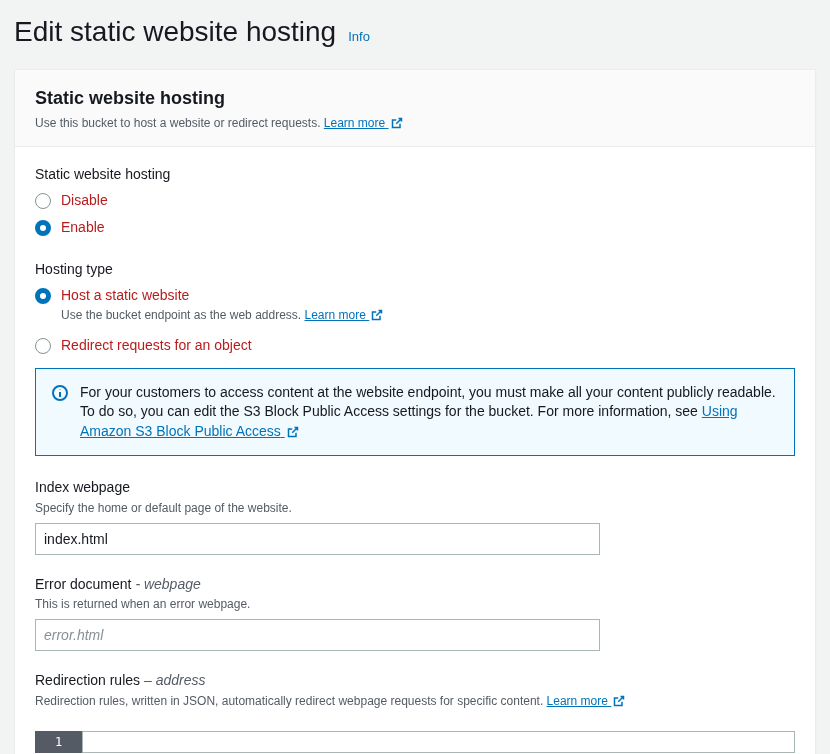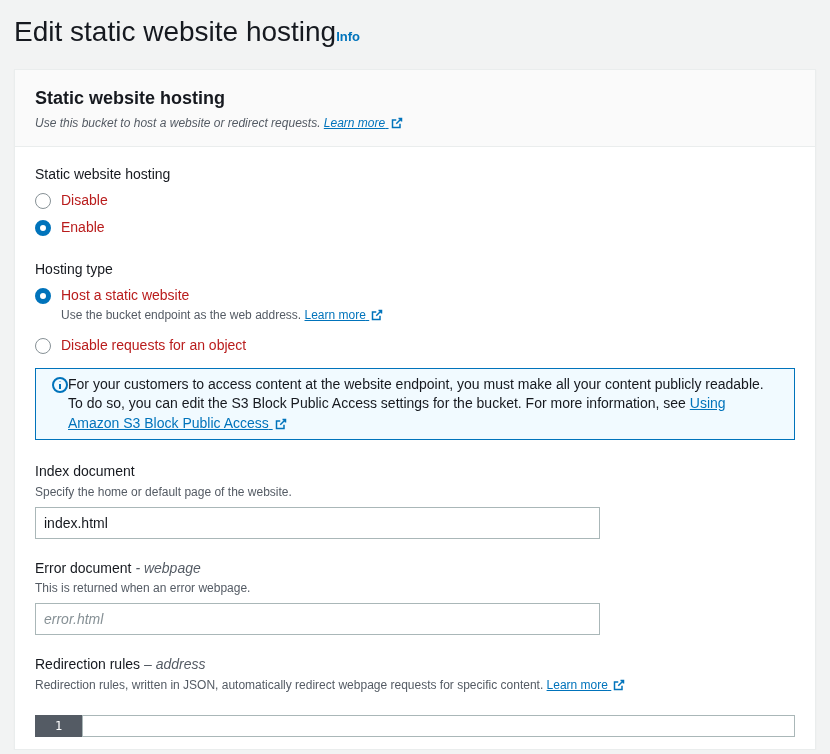--- a/index.html
+++ b/index.html
@@ -12,53 +12,53 @@
     font-size: 14px;
     line-height: 1.4;
   }
   .page {
     width: 830px;
     padding: 12px 14px 0 14px;
   }
   .page-header {
     display: flex;
     align-items: baseline;
+    gap: 12px;
     margin-bottom: 18px;
   }
   .page-title {
     font-size: 28px;
     font-weight: 400;
     margin: 0;
     color: #16191f;
   }
   .info-link {
     font-size: 13px;
     color: #0073bb;
-    font-weight: 700;
+    font-weight: 400;
     cursor: pointer;
   }
   .panel {
     background: #fff;
     border: 1px solid #eaeded;
     box-shadow: 0 1px 1px rgba(0,0,0,.05);
   }
   .panel-header {
     padding: 16px 20px 14px;
     border-bottom: 1px solid #eaeded;
     background: #fafafa;
   }
   .panel-title {
     margin: 0 0 4px 0;
     font-size: 18px;
     font-weight: 700;
   }
   .panel-desc {
     font-size: 12px;
     color: #545b64;
-    font-style: italic;
   }
   .panel-body {
     padding: 18px 20px 6px;
   }
   .fieldset-label {
     font-size: 14px;
     color: #16191f;
     margin-bottom: 6px;
   }
   .radio-option {
@@ -99,22 +99,23 @@
   }
   .ext-icon {
     display: inline-block;
     vertical-align: -2px;
     margin-left: 2px;
   }
   .ext-icon svg { display: block; }
   .info-box {
     border: 1px solid #0073bb;
     background: #f1faff;
-    padding: 6px 16px;
+    padding: 14px 16px;
     display: flex;
+    gap: 12px;
     margin: 8px 0 22px;
   }
   .info-icon {
     flex-shrink: 0;
     color: #0073bb;
     margin-top: 2px;
   }
   .info-text {
     font-size: 14px;
     color: #16191f;
@@ -227,21 +228,21 @@
                   </svg>
               </span>
             </span>
           </div>
         </div>
       </div>
 
       <div class="radio-option">
         <span class="radio"></span>
         <div>
-          <div class="opt-label">Disable requests for an object</div>
+          <div class="opt-label">Redirect requests for an object</div>
         </div>
       </div>
 
       <div class="info-box">
         <span class="info-icon">
           <svg width="16" height="16" viewBox="0 0 16 16" fill="none" stroke="#0073bb" stroke-width="2">
               <circle cx="8" cy="8" r="7"></circle>
               <line x1="8" y1="7" x2="8" y2="12"></line>
               <circle cx="8" cy="4.5" r="0.5" fill="#0073bb" stroke="none"></circle>
             </svg>
@@ -253,21 +254,21 @@
             <span class="ext-icon">
               <svg width="12" height="12" viewBox="0 0 16 16" fill="none" stroke="#0073bb" stroke-width="2">
                   <path d="M10 2h4v4M14 2L7 9M12 9v5H2V4h5"></path>
                 </svg>
             </span>
           </span>
         </div>
       </div>
 
       <div class="form-group">
-        <div class="fg-label">Index document</div>
+        <div class="fg-label">Index webpage</div>
         <div class="fg-desc">Specify the home or default page of the website.</div>
         <input class="text-input" type="text" value="index.html" style="">
       </div>
 
       <div class="form-group">
         <div class="fg-label">
           <span>Error document</span>
           <span class="fg-optional">- webpage</span>
         </div>
         <div class="fg-desc">This is returned when an error webpage.</div>

